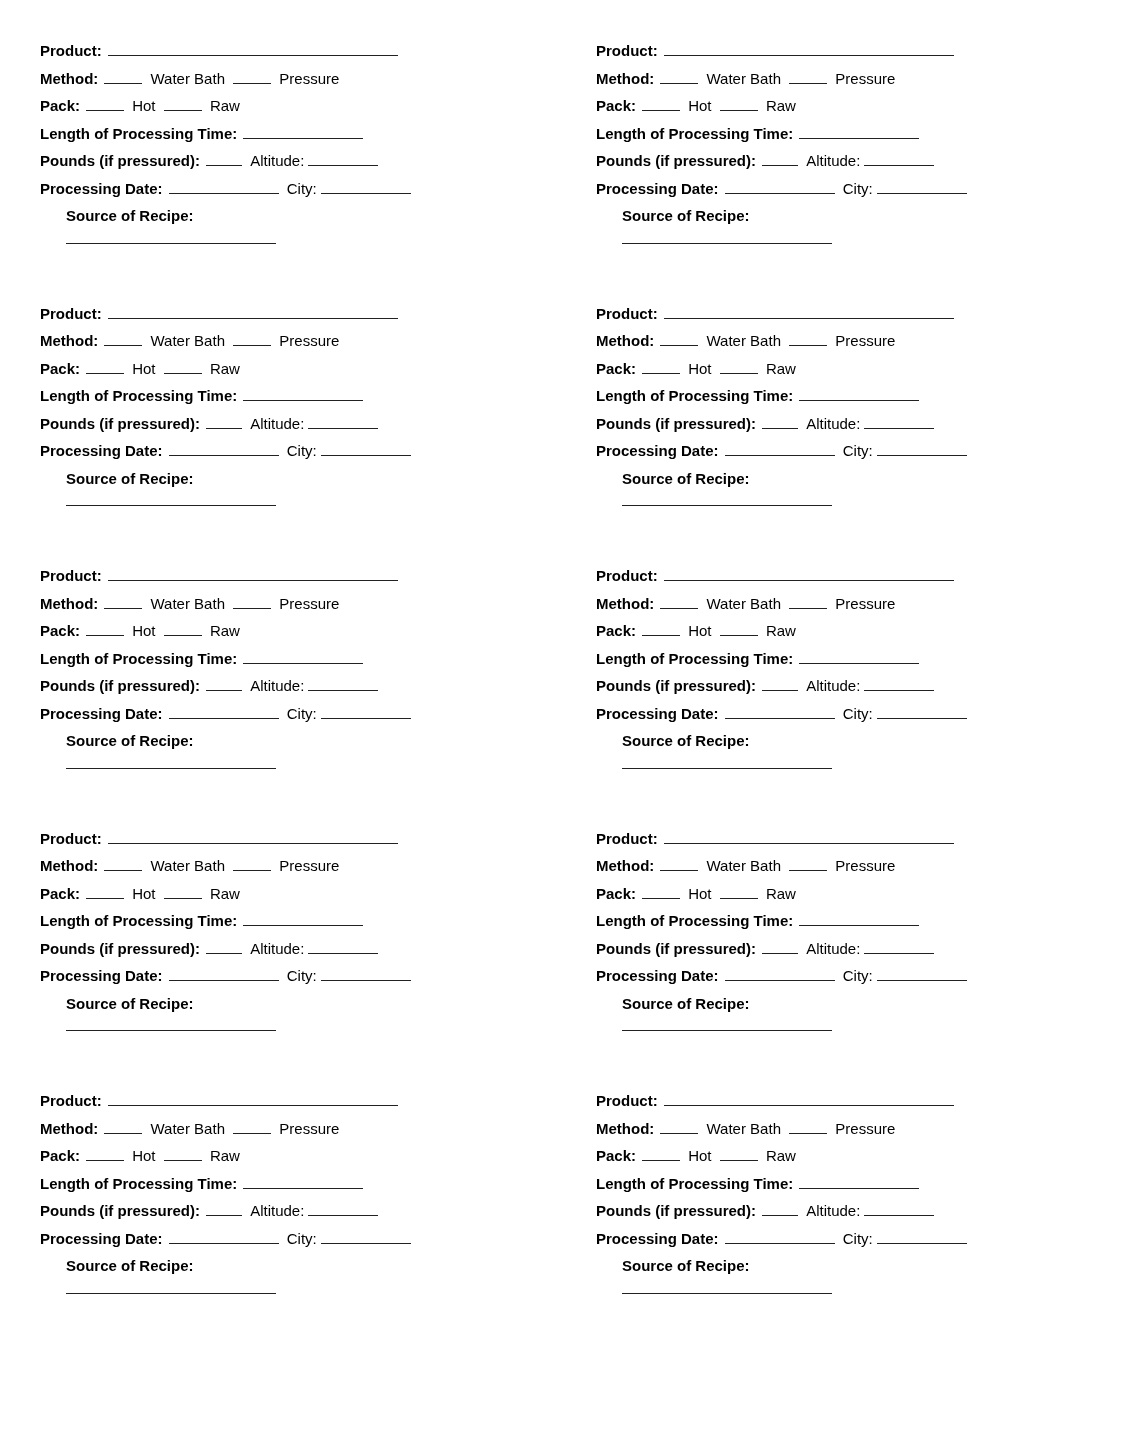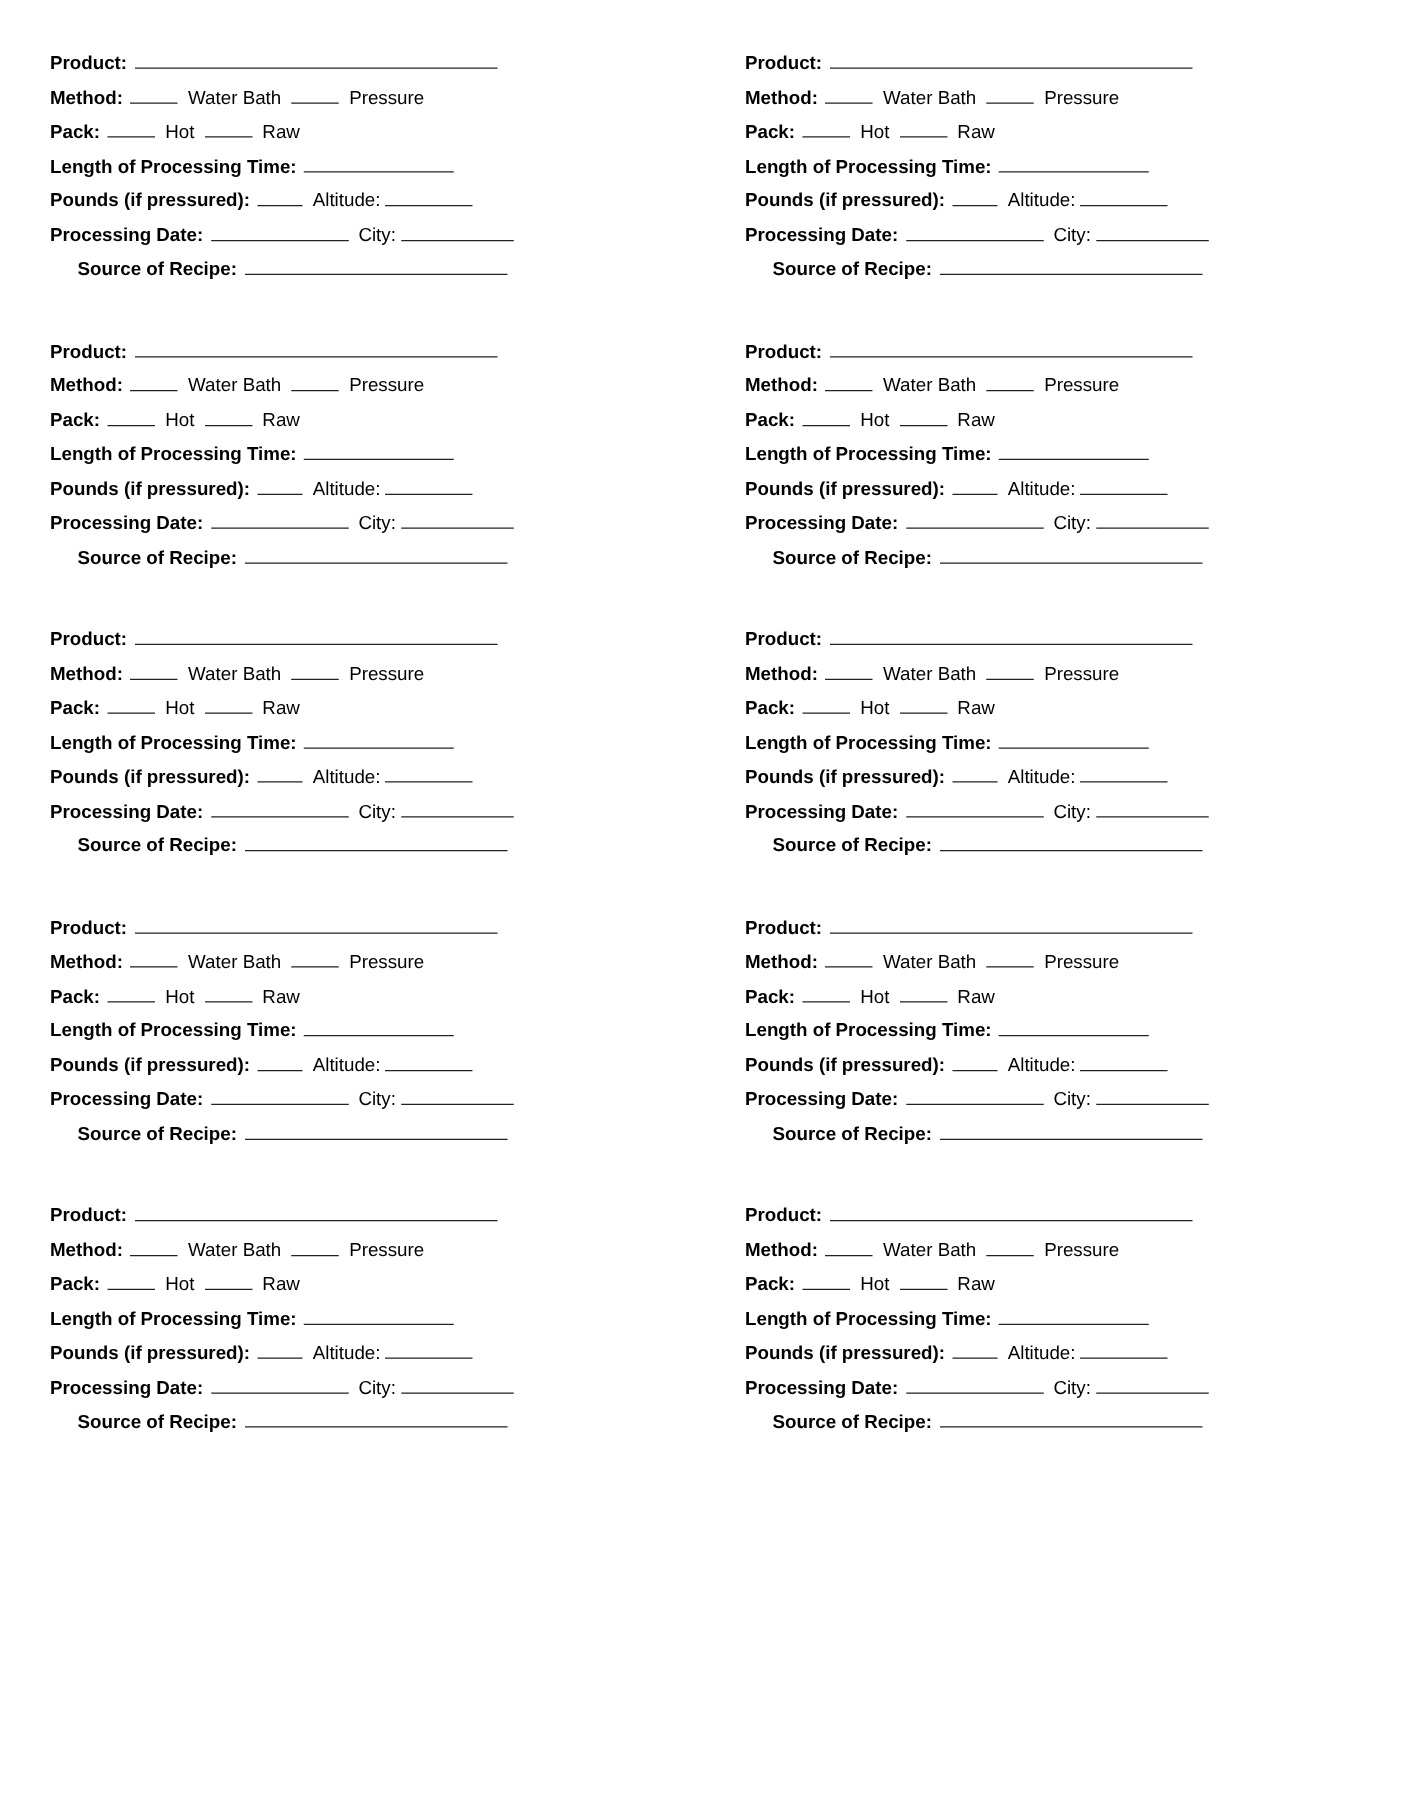--- a/index.html
+++ b/index.html
@@ -12,21 +12,21 @@
       background: #ffffff;
       font-family: Arial, sans-serif;
       width: 1142px;
       min-height: 1445px;
       padding: 20px 30px;
     }
 
     .page-grid {
       display: grid;
       grid-template-columns: 1fr 1fr;
-      gap: 10px 30px;
+      gap: 27px 30px;
     }
 
     .card {
       padding: 18px 10px 10px 10px;
       font-size: 15px;
       line-height: 1.7;
     }
 
     .card .row {
       display: flex;
@@ -54,20 +54,21 @@
     .blank-md { width: 120px; }
     .blank-product { width: 290px; }
     .blank-date { width: 110px; }
     .blank-city { width: 90px; }
     .blank-altitude { width: 70px; }
     .blank-pounds { width: 36px; }
     .blank-source { width: 210px; }
 
     .source-indent {
       padding-left: 22px;
+      flex-direction: column;
     }
   </style>
 </head>
 <body>
 
 <div class="page-grid">
 <div class="card">
       <div class="row">
         <span class="label">Product:</span>
         <span class="blank blank-product"></span>

